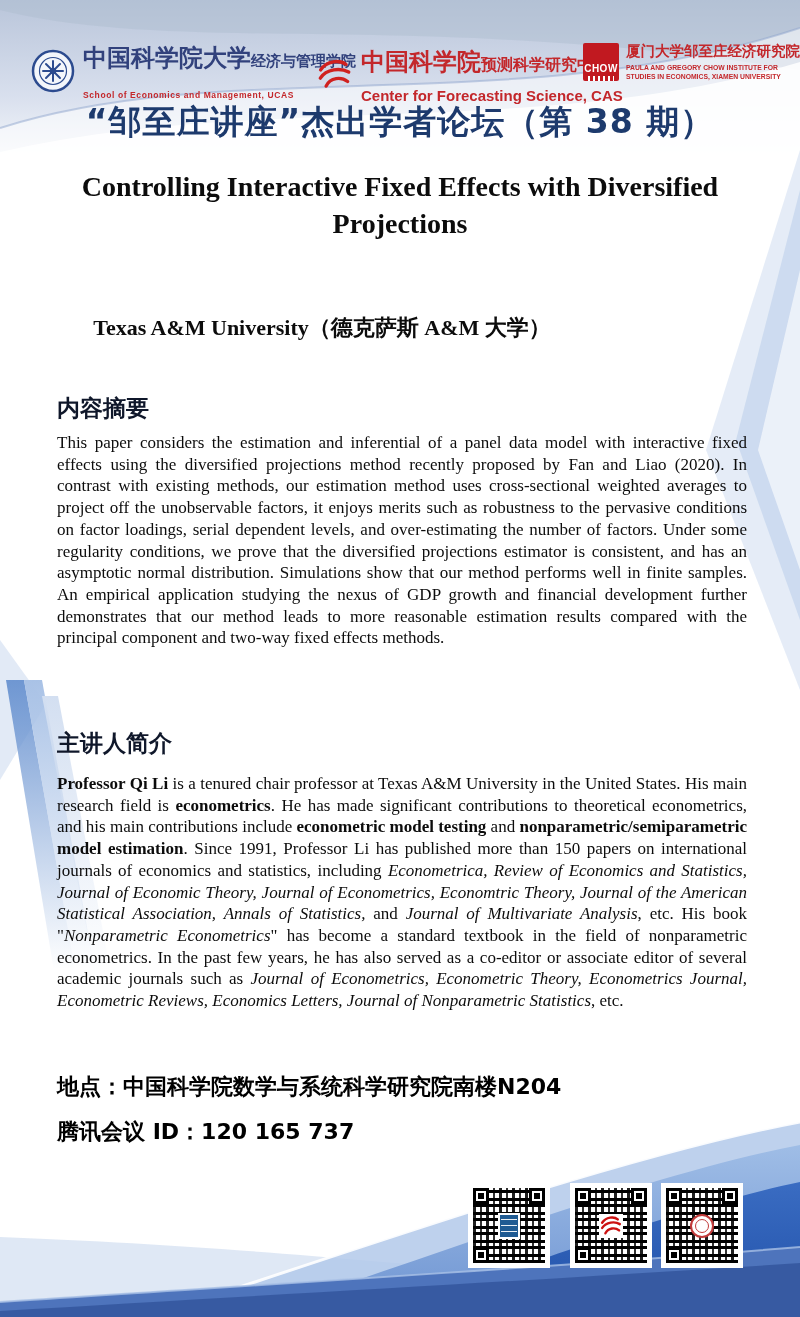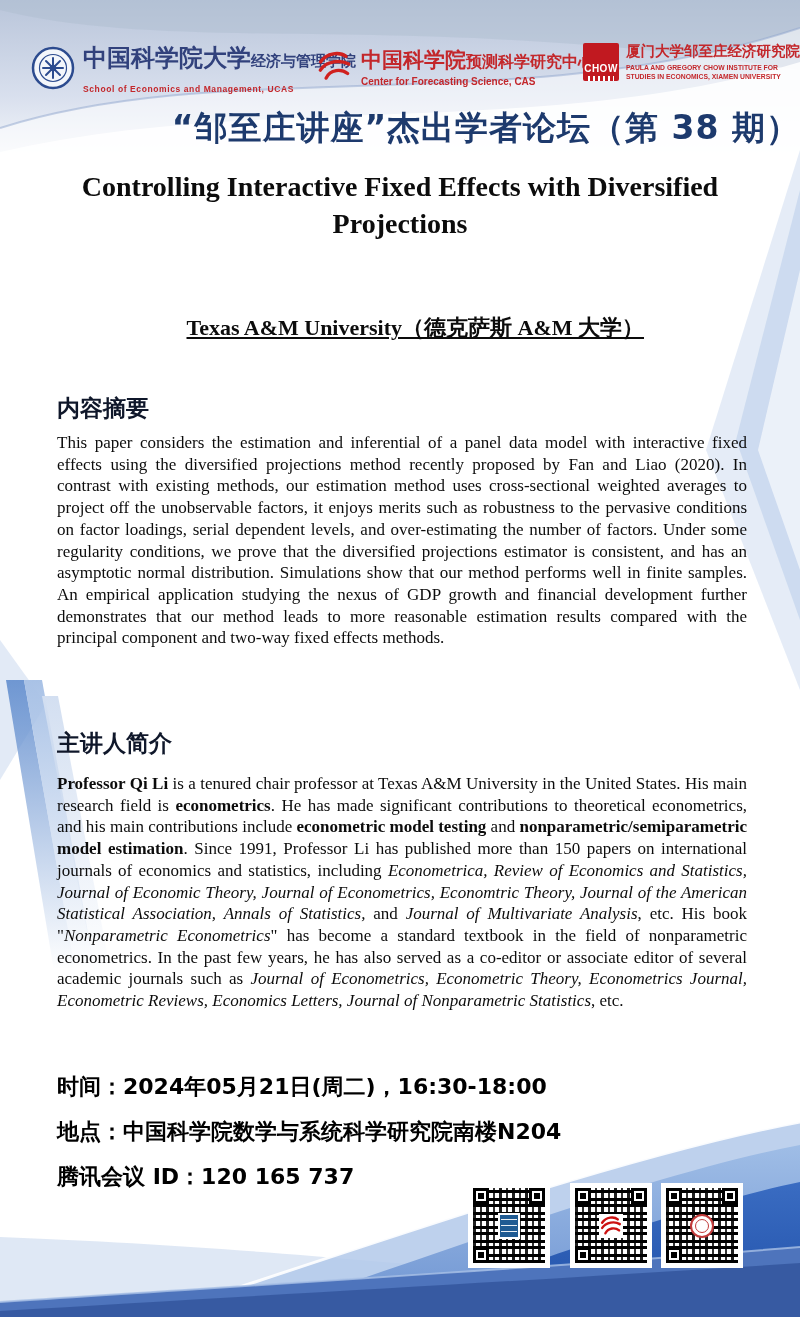--- a/index.html
+++ b/index.html
@@ -18,46 +18,46 @@
   
   .logos { position:absolute; top:0; left:0; width:800px; height:115px; }
   .logo { position:absolute; display:flex; align-items:center; gap:7px; }
   .logo1 { left:30px; top:42px; }
   .logo2 { left:316px; top:46px; }
   .logo3 { left:583px; top:42px; }
   .cn-line { display:flex; align-items:baseline; gap:0; white-space:nowrap; }
   .l1-big { font-size:24px; font-weight:bold; color:#31417c; font-family:"DejaVu Serif",serif; }
   .l1-dept{ font-size:15px; font-weight:bold; color:#31417c; font-family:"DejaVu Sans",sans-serif; }
   .l1-en  { font-size:8.5px; font-weight:bold; color:#c3272b; letter-spacing:.6px;
-            font-family:"Liberation Sans","DejaVu Sans",sans-serif; margin-top:10px; }
-  .l2-big { font-size:21px; font-weight:bold; color:#c3272b; font-family:"DejaVu Serif",serif; }
+            font-family:"Liberation Sans","DejaVu Sans",sans-serif; margin-top:16px; }
+  .l2-big { font-size:24px; font-weight:bold; color:#c3272b; font-family:"DejaVu Serif",serif; }
   .l2-dept{ font-size:16px; font-weight:bold; color:#c3272b; font-family:"DejaVu Sans",sans-serif; }
-  .l2-en  { font-size:10px; font-weight:bold; color:#c3272b;
-            font-family:"Liberation Sans","DejaVu Sans",sans-serif; margin-top:2px; }
+  .l2-en  { font-size:15px; font-weight:bold; color:#c3272b;
+            font-family:"Liberation Sans","DejaVu Sans",sans-serif; margin-top:9px; }
   .chow-box { width:36px; height:38px; background:#c11920; border-radius:2px; color:#fff;
             display:flex; flex-direction:column; align-items:center; justify-content:flex-end;
             font-family:"Liberation Sans",sans-serif; font-weight:bold; font-size:10px; letter-spacing:.5px; }
   .chow-cols { width:26px; height:5px; margin-top:2px;
             background:repeating-linear-gradient(90deg,#fff 0 2px,#c11920 2px 5px); }
   .l3-cn { font-size:14.5px; font-weight:bold; color:#c3272b; font-family:"DejaVu Serif",serif; white-space:nowrap; }
   .l3-en { font-size:6.8px; font-weight:bold; color:#c3272b; line-height:1.35;
             font-family:"Liberation Sans","DejaVu Sans",sans-serif; margin-top:2px; }
   
-  .banner { position:absolute; top:106px; left:0; width:800px; text-align:right;
+  .banner { position:absolute; top:100px; left:0; width:800px; text-align:center;
             font-family:"DejaVu Sans",sans-serif; font-weight:bold; font-size:33px;
             color:#1d3a6d; white-space:nowrap; letter-spacing:1px; }
   
   .talk-title { position:absolute; top:168px; left:25px; width:750px; text-align:center;
             font-weight:bold; font-size:28px; line-height:1.33; color:#0c0c0c; }
   .talk-authors { position:absolute; top:247px; left:0; width:800px; text-align:center;
             font-weight:bold; font-size:20px; color:#0c0c0c; }
   .talk-speaker { position:absolute; top:281px; left:0; width:800px; text-align:center;
             font-weight:bold; font-size:22px; color:#0c0c0c; }
-  .talk-affil { position:absolute; top:313px; left:0; width:644px; text-align:right;
-            font-weight:bold; font-size:22px; color:#0c0c0c;text-decoration:underline; }
+  .talk-affil { position:absolute; top:313px; left:0; width:644px; text-align:center;
+            font-weight:bold; font-size:22px; color:#0c0c0c; }
   
   .sec-heading { position:absolute; left:57px; font-family:"DejaVu Sans",sans-serif;
             font-weight:bold; font-size:23px; color:#0f172a; }
   .h-abstract { top:393px; }
   .h-bio { top:728px; }
   .para { position:absolute; left:57px; width:690px; text-align:justify;
             font-size:17px; line-height:21.7px; color:#0c0c0c; }
   .p-abstract { top:432px; }
   .p-bio { top:773px; }
   .para .b { font-weight:bold;margin-top:41px; }
@@ -216,21 +216,20 @@
   <div class="talk-title">Controlling Interactive Fixed Effects with Diversified Projections</div>
   <div class="talk-affil">Texas A&amp;M University（德克萨斯 A&amp;M 大学）</div>
 
   <div class="sec-heading h-abstract">内容摘要</div>
   <div class="para p-abstract">This paper considers the estimation and inferential of a panel data model with interactive fixed effects using the diversified projections method recently proposed by Fan and Liao (2020). In contrast with existing methods, our estimation method uses cross-sectional weighted averages to project off the unobservable factors, it enjoys merits such as robustness to the pervasive conditions on factor loadings, serial dependent levels, and over-estimating the number of factors. Under some regularity conditions, we prove that the diversified projections estimator is consistent, and has an asymptotic normal distribution. Simulations show that our method performs well in finite samples. An empirical application studying the nexus of GDP growth and financial development further demonstrates that our method leads to more reasonable estimation results compared with the principal component and two-way fixed effects methods.</div>
 
   <div class="sec-heading h-bio">主讲人简介</div>
   <div class="para p-bio"><span class="b">Professor Qi Li</span><span> is a tenured chair professor at Texas A&amp;M University in the United States. His main research field is </span><span class="b">econometrics</span><span>. He has made significant contributions to theoretical econometrics, and his main contributions include </span><span class="b">econometric model testing</span><span> and </span><span class="b">nonparametric/semiparametric model estimation</span><span>. Since 1991, Professor Li has published more than 150 papers on international journals of economics and statistics, including </span><span class="i">Econometrica, Review of Economics and Statistics, Journal of Economic Theory, Journal of Econometrics, Economtric Theory, Journal of the American Statistical Association, Annals of Statistics,</span><span> and </span><span class="i">Journal of Multivariate Analysis</span><span>, etc. His book "</span><span class="i">Nonparametric Econometrics</span><span>" has become a standard textbook in the field of nonparametric econometrics. In the past few years, he has also served as a co-editor or associate editor of several academic journals such as </span><span class="i">Journal of Econometrics, Econometric Theory, Econometrics Journal, Econometric Reviews, Economics Letters, Journal of Nonparametric Statistics</span><span>, etc.</span></div>
 
   <div class="details">
-    <div>时间：2024年05月21日(周二)，16:30-18:00</div>
     <div>地点：中国科学院数学与系统科学研究院南楼N204</div>
     <div>腾讯会议 ID：120 165 737</div>
   </div>
 
   <div class="qr-row">
     <div class="qr-tile qr-1">
       <div class="qr-pattern">
         <span class="finder f-tl"></span>
         <span class="finder f-tr"></span>
         <span class="finder f-bl"></span>

